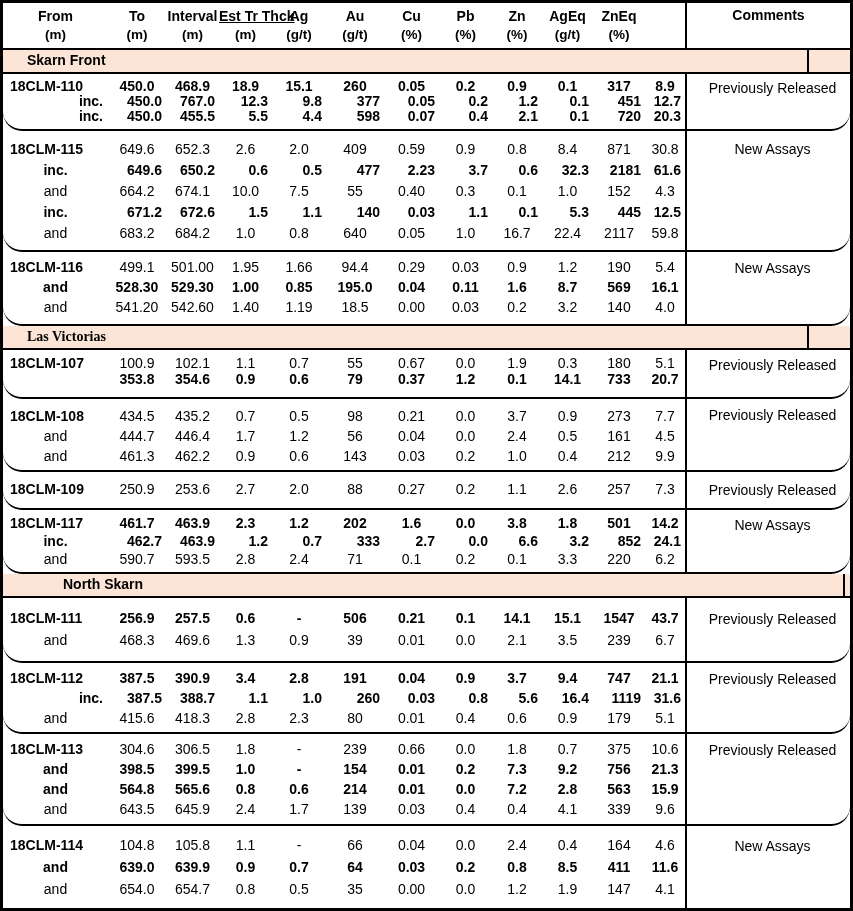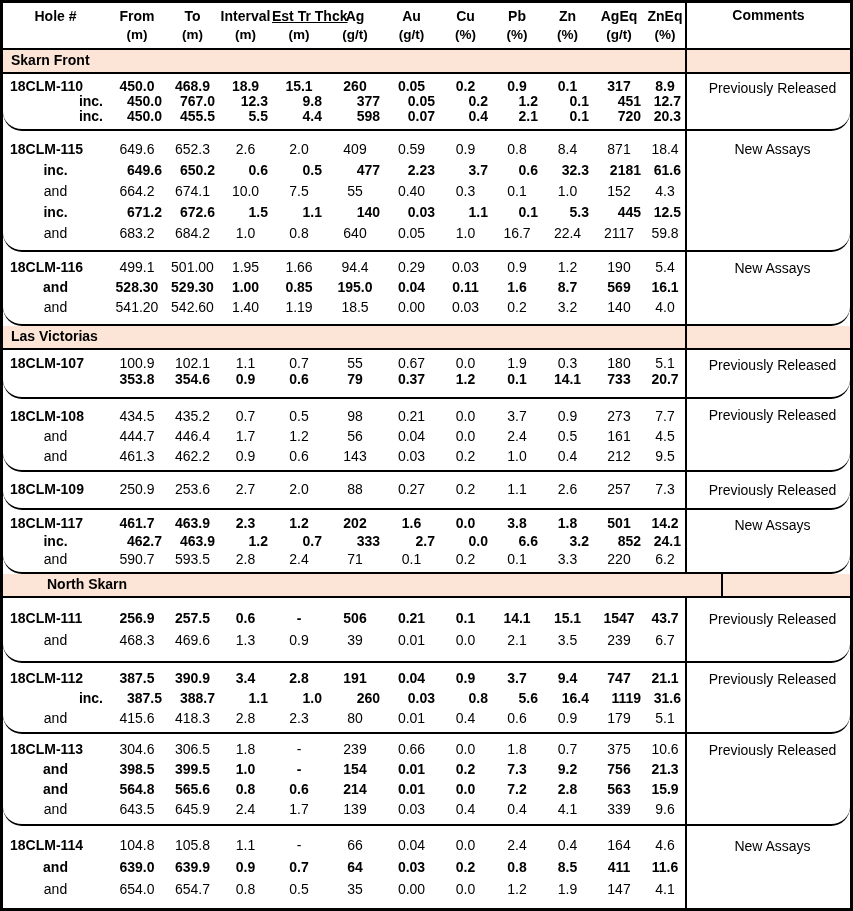--- a/index.html
+++ b/index.html
@@ -16,21 +16,21 @@
   
   .hdr{display:flex;height:45px;border-bottom:2px solid #000;flex:none;}
   .hleft{width:682px;flex:none;}
   .hcell{display:flex;flex-direction:column;justify-content:flex-start;padding-top:4px;overflow:visible;}
   .hlabel{font-weight:bold;font-size:14px;line-height:19px;text-align:center;white-space:nowrap;}
   .hcell.small .hlabel{font-size:14px;line-height:19px;text-decoration:underline;}
   .hunit{font-weight:bold;font-size:13.5px;line-height:18px;text-align:center;}
   .hcom{flex:1;border-left:2px solid #000;text-align:center;padding-top:4px;font-weight:bold;font-size:14px;}
   
   .band{display:flex;height:22px;border-bottom:2px solid #000;background:#fce4d6;flex:none;}
-  .band-left{width:682px;flex:none;font-weight:bold;font-size:14px;line-height:21px;padding-left:8px;box-sizing:border-box;}
+  .band-left{width:788px;flex:none;font-weight:bold;font-size:14px;line-height:21px;padding-left:8px;box-sizing:border-box;margin-left:16px;}
   .band-right{flex:1;border-left:2px solid #000;}
   
   .group{display:flex;border-bottom:2px solid #000;flex:none;border-radius:19px;}
   .group:last-child{border-bottom:none;}
   .rows{width:682px;flex:none;box-sizing:border-box;}
   .row{align-items:center;}
   .c{font-size:14px;text-align:center;white-space:nowrap;}
   .row.b .c,.row.b .lab{font-weight:bold;}
   .row.r .c{text-align:right;padding-right:4px;box-sizing:border-box;}
   .lab{font-size:14px;text-align:center;white-space:nowrap;}
@@ -50,24 +50,20 @@
   [data-group="18CLM-113"] .rows{padding:5px 0 5px}  [data-group="18CLM-113"] .row{height:20px}  [data-group="18CLM-113"] .comment{padding-top:8px}
   [data-group="18CLM-114"] .rows{padding:8px 0 10px} [data-group="18CLM-114"] .row{height:22px}  [data-group="18CLM-114"] .comment{padding-top:12px}
 </style>
 </head>
 <body>
 
 <div class="tbl">
   <div class="hdr">
     <div class="hleft grid" id="hcols">
         <div class="hcell">
-          <div class="hlabel">Hole #</div>
-          <div class="hunit"></div>
-        </div>
-        <div class="hcell">
           <div class="hlabel">From</div>
           <div class="hunit">(m)</div>
         </div>
         <div class="hcell">
           <div class="hlabel">To</div>
           <div class="hunit">(m)</div>
         </div>
         <div class="hcell">
           <div class="hlabel">Interval</div>
           <div class="hunit">(m)</div>
@@ -168,21 +164,21 @@
             <div class="c">649.6</div>
             <div class="c">652.3</div>
             <div class="c">2.6</div>
             <div class="c">2.0</div>
             <div class="c">409</div>
             <div class="c">0.59</div>
             <div class="c">0.9</div>
             <div class="c">0.8</div>
             <div class="c">8.4</div>
             <div class="c">871</div>
-            <div class="c">18.4</div>
+            <div class="c">30.8</div>
           </div>
           <div class="row grid b r">
             <div class="lab">inc.</div>
             <div class="c">649.6</div>
             <div class="c">650.2</div>
             <div class="c">0.6</div>
             <div class="c">0.5</div>
             <div class="c">477</div>
             <div class="c">2.23</div>
             <div class="c">3.7</div>
@@ -276,21 +272,21 @@
             <div class="c">0.00</div>
             <div class="c">0.03</div>
             <div class="c">0.2</div>
             <div class="c">3.2</div>
             <div class="c">140</div>
             <div class="c">4.0</div>
           </div>
         </div>
         <div class="comment">New Assays</div>
       </div>
-      <div class="band" style="background: rgb(252, 228, 214);">
+      <div class="band" style="background: rgb(252, 228, 214); font-family: Liberation Serif, serif;">
         <div class="band-left">Las Victorias</div>
         <div class="band-right"></div>
       </div>
       <div class="group" data-group="18CLM-107">
         <div class="rows">
           <div class="row grid">
             <div class="lab hole">18CLM-107</div>
             <div class="c">100.9</div>
             <div class="c">102.1</div>
             <div class="c">1.1</div>
@@ -355,21 +351,21 @@
             <div class="c">461.3</div>
             <div class="c">462.2</div>
             <div class="c">0.9</div>
             <div class="c">0.6</div>
             <div class="c">143</div>
             <div class="c">0.03</div>
             <div class="c">0.2</div>
             <div class="c">1.0</div>
             <div class="c">0.4</div>
             <div class="c">212</div>
-            <div class="c">9.5</div>
+            <div class="c">9.9</div>
           </div>
         </div>
         <div class="comment">Previously Released</div>
       </div>
       <div class="group" data-group="18CLM-109">
         <div class="rows">
           <div class="row grid">
             <div class="lab hole">18CLM-109</div>
             <div class="c">250.9</div>
             <div class="c">253.6</div>

